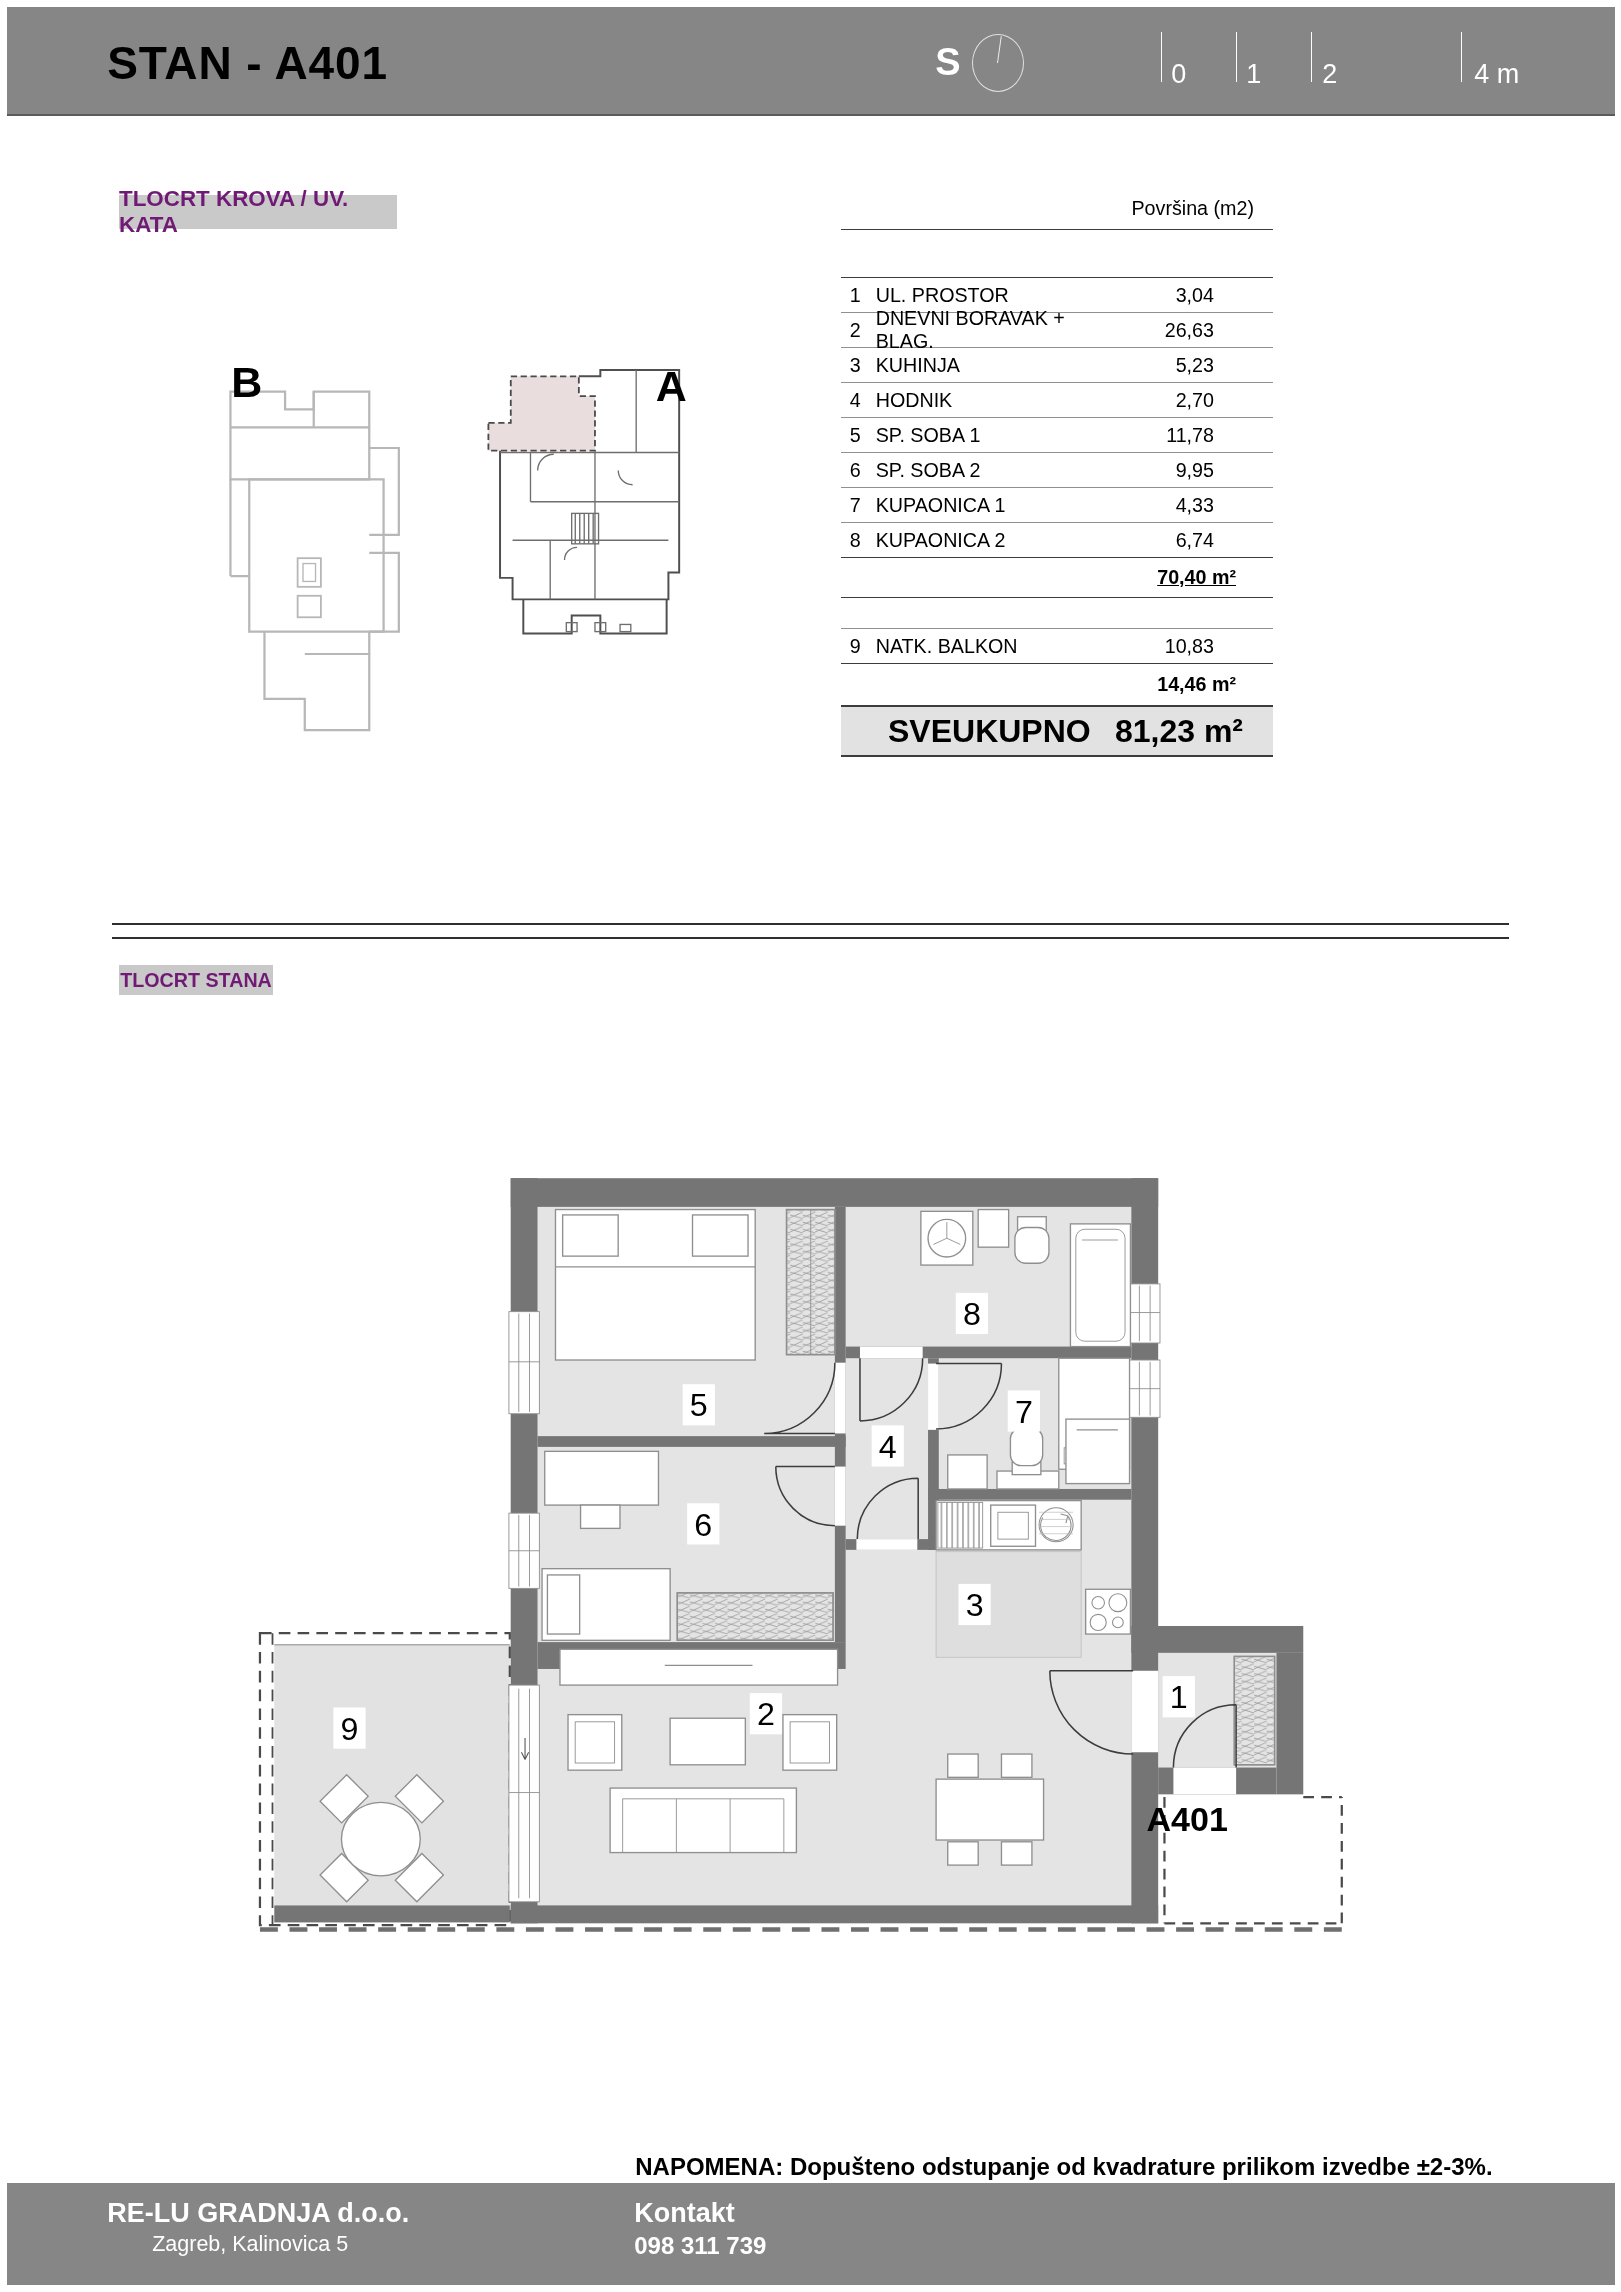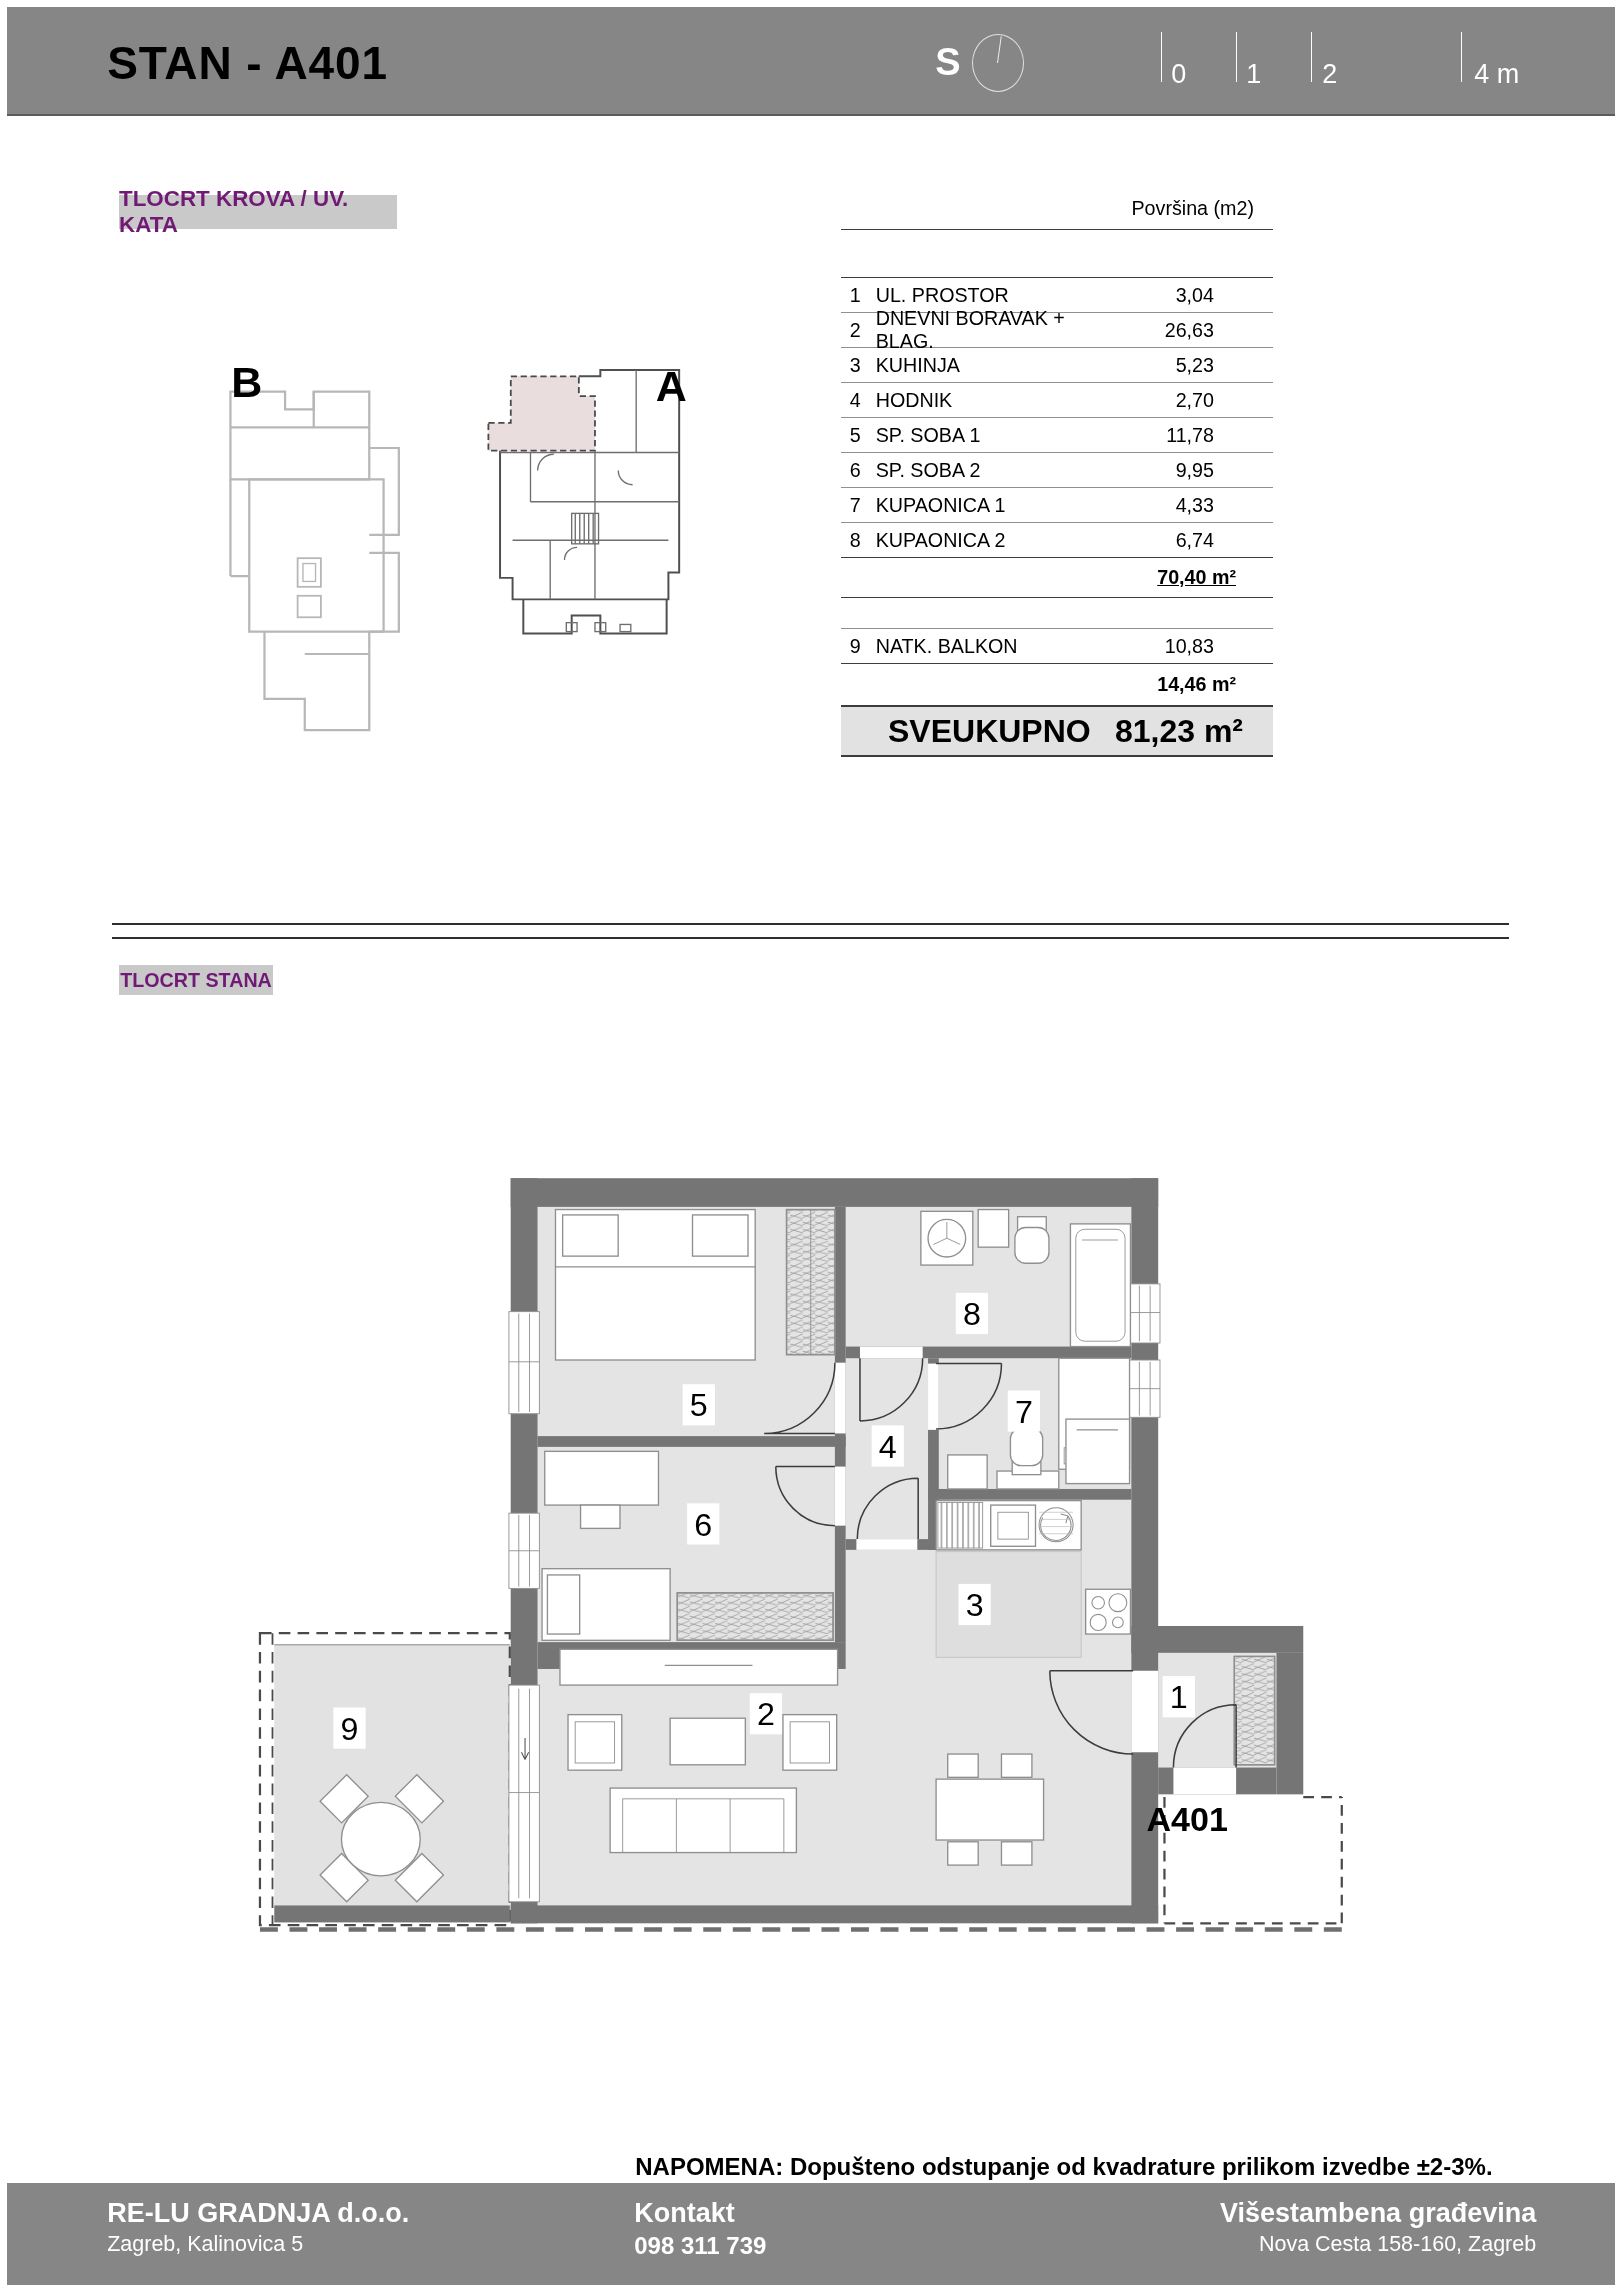--- a/index.html
+++ b/index.html
@@ -44,21 +44,21 @@
   
   .napomena{position:absolute;right:20.6px;top:2153px;width:1075px;text-align:center;
             font-size:24px;font-weight:bold;}
   
   .botbar{position:absolute;left:7.2px;top:2183px;width:1608px;height:102px;background:#868686;color:#fff;}
   .fcol{position:absolute;top:14.3px;}
   .f-left{left:100px;}
   .f-mid{left:627px;}
   .f-right{right:79px;text-align:right;}
   .fbold{font-size:27px;font-weight:bold;line-height:32px;}
-  .freg{font-size:21.5px;line-height:30px;}
+  .freg{font-size:21.5px;line-height:30px;margin-left:45px;}
   .fphone{font-size:24px;font-weight:bold;line-height:34px;}
   svg text{font-family:"Liberation Sans", sans-serif;}
   .roomnum{font-size:36px;fill:#000;}
   .bigletter{font-size:48px;font-weight:bold;fill:#000;}
 </style>
 </head>
 <body>
 
 <div class="page">
 
@@ -406,20 +406,16 @@
 
   <div class="botbar">
     <div class="fcol f-left">
       <div class="fbold">RE-LU GRADNJA d.o.o.</div>
       <div class="freg">Zagreb, Kalinovica 5</div>
     </div>
     <div class="fcol f-mid">
       <div class="fbold">Kontakt</div>
       <div class="fphone">098 311 739</div>
     </div>
-    <div class="fcol f-right">
-      <div class="fbold">Višestambena građevina</div>
-      <div class="freg">Nova Cesta 158-160, Zagreb</div>
-    </div>
   </div>
 
 </div>
 
 
 </body></html>

